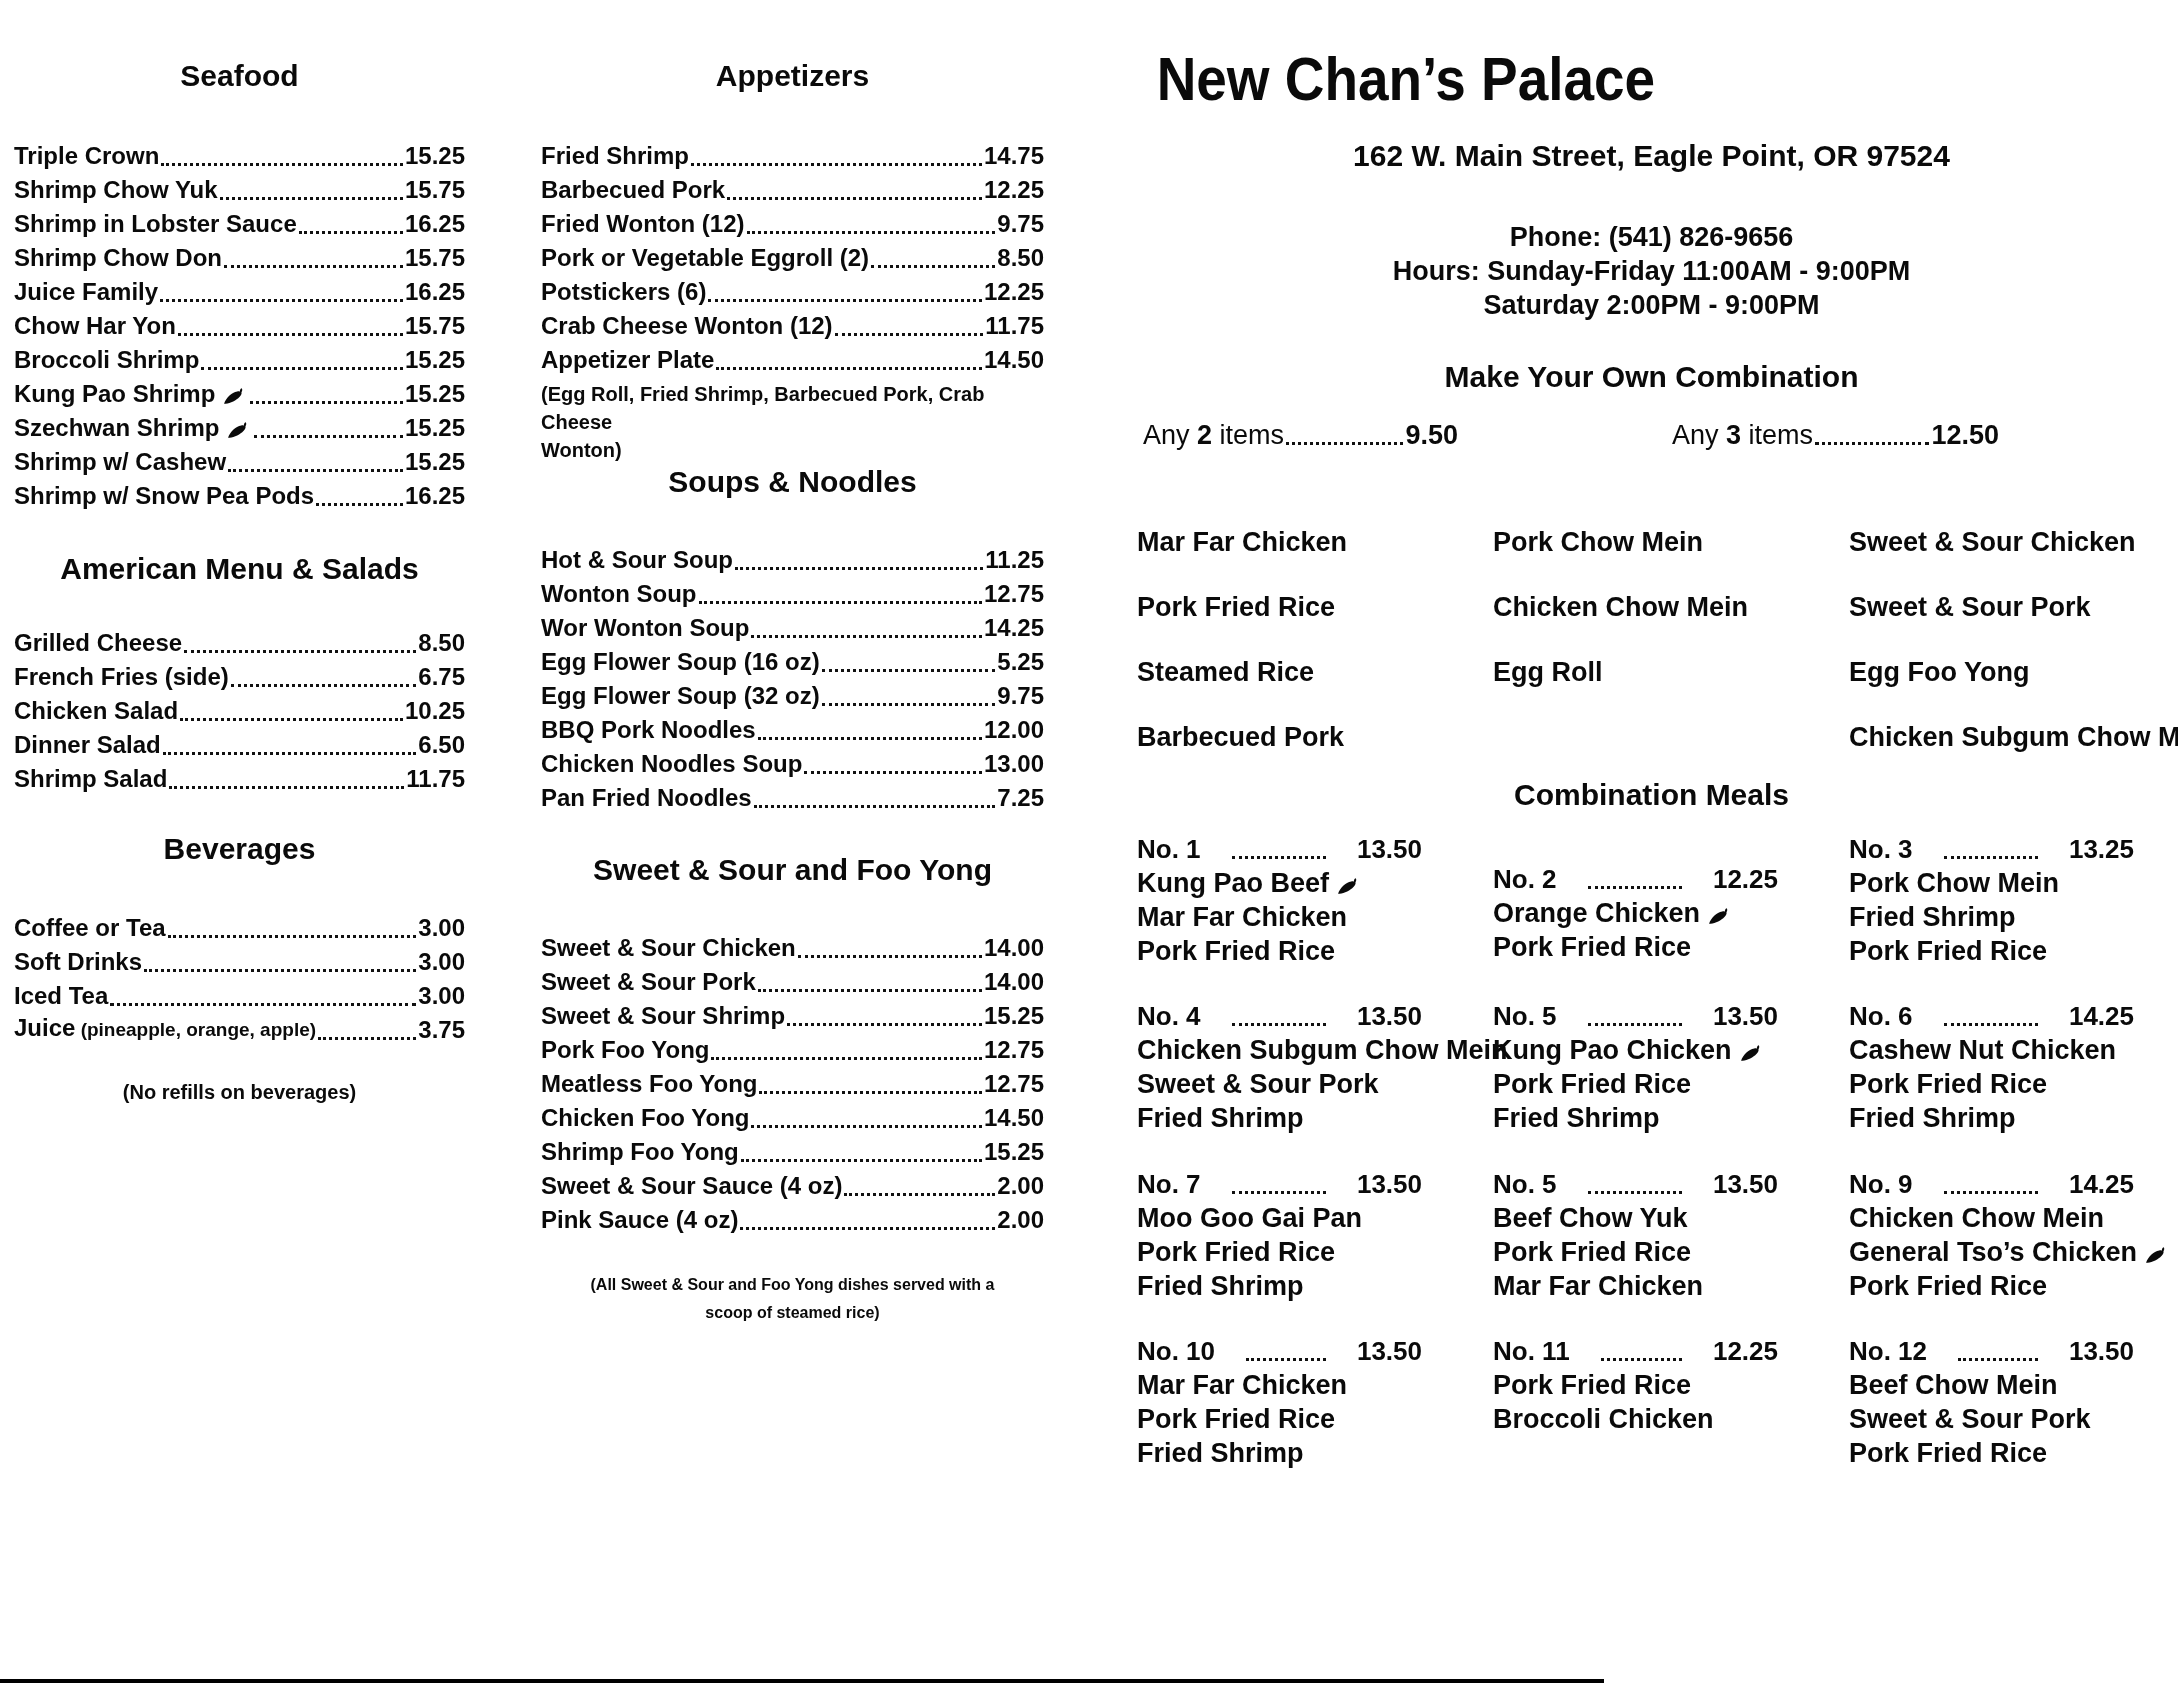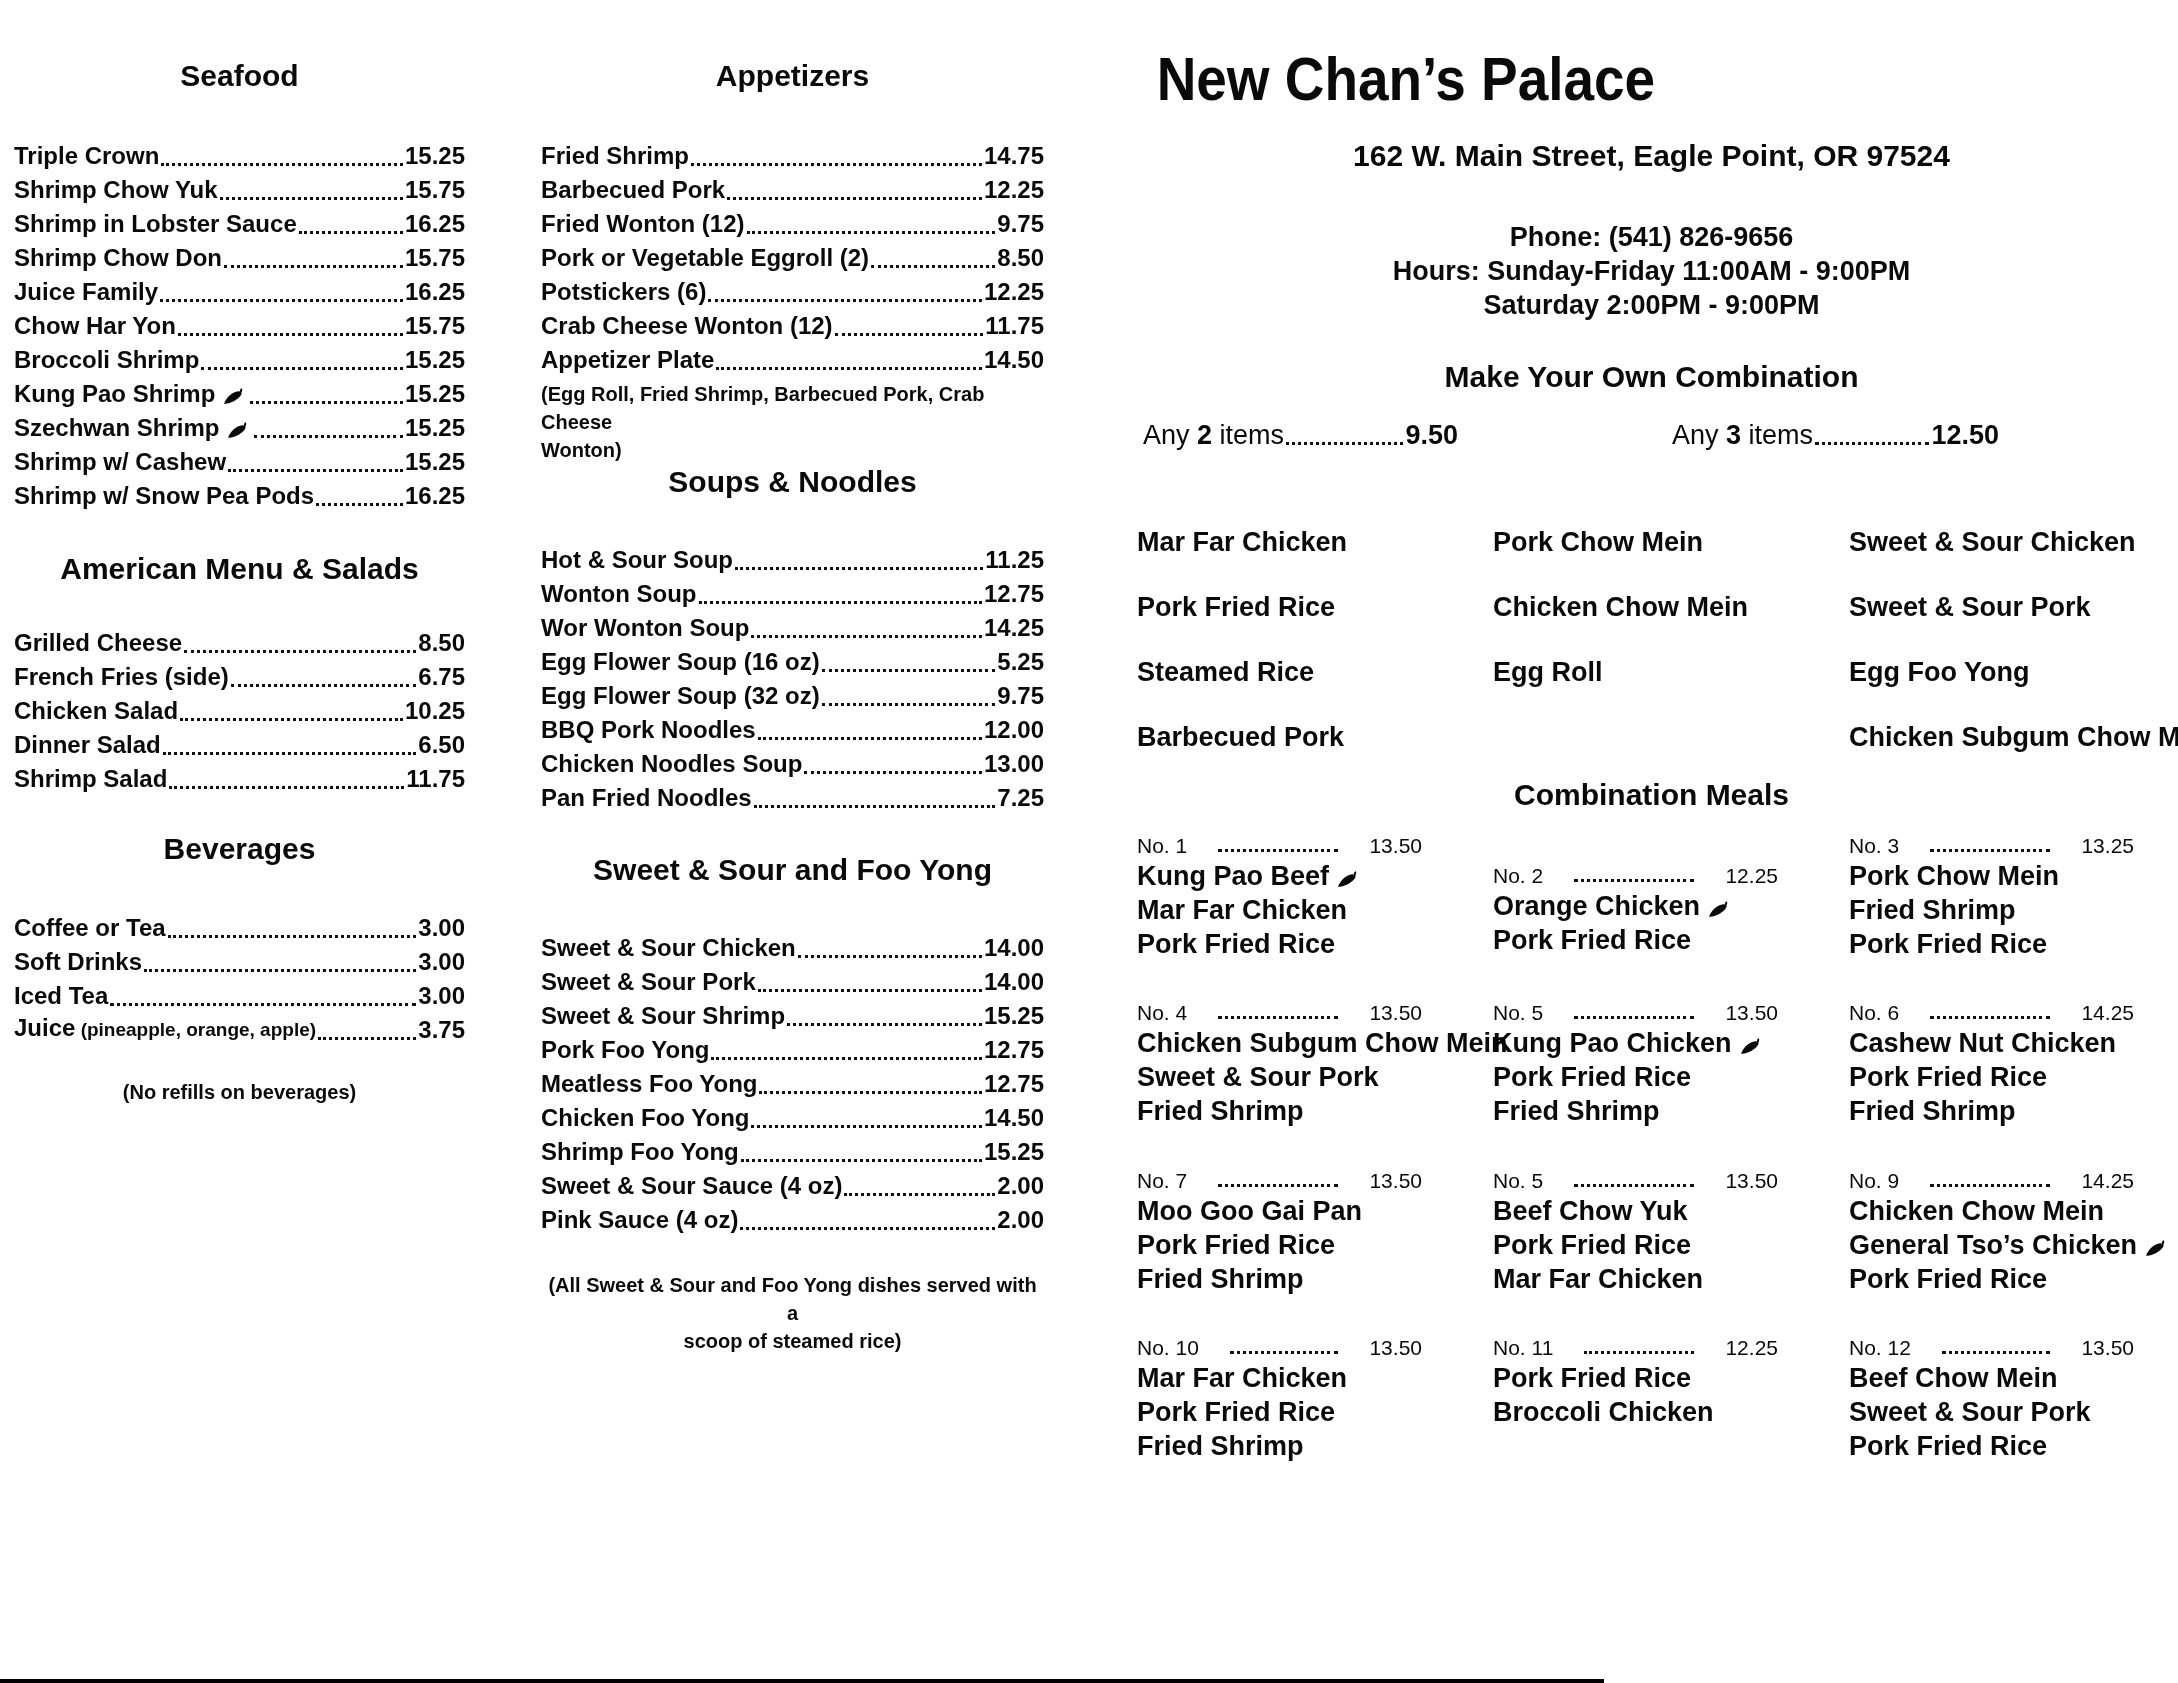--- a/index.html
+++ b/index.html
@@ -41,21 +41,21 @@
   .any-opt{position:absolute;display:flex;align-items:flex-end;font-size:27px;font-weight:500;white-space:nowrap;justify-content:flex-end;}
   .any-opt .qty{font-weight:800;}
   .any-opt .dots{border-bottom:3.2px dotted #111;margin-bottom:6px;}
   .any-opt .price{font-weight:600;}
   .myo-grid{position:absolute;top:527px;left:0;width:100%;}
   .myo-col{position:absolute;top:0;}
   .combo-item{height:65px;font-size:27px;font-weight:600;white-space:nowrap;}
   .r-meals-title{position:absolute;top:778px;left:0;width:100%;text-align:center;font-size:30px;font-weight:800;}
   .meals-grid{position:absolute;top:834px;left:0;width:100%;height:713px;}
   .meal-cell{position:absolute;width:342px;}
-  .meal-head{display:flex;align-items:flex-end;width:285px;font-size:21px;font-weight:400;white-space:nowrap;gap:29px;}
+  .meal-head{display:flex;align-items:flex-end;width:285px;font-size:26px;font-weight:700;white-space:nowrap;gap:29px;}
   .meal-head .dots{border-bottom:3.2px dotted #111;margin-bottom:6px;}
   .meal-line{display:flex;align-items:flex-end;height:34px;font-size:27px;font-weight:600;white-space:nowrap;}
   .meal-line .chili{margin:0 0 4px 8px;}
   .bottom-bar{position:absolute;left:0;bottom:0;width:1604px;height:4px;background:#000;}
 </style>
 </head>
 <body>
 
 <div class="page">
 
@@ -309,21 +309,21 @@
     <span class="mname">Sweet &amp; Sour Sauce (4 oz)</span>
     <span class="dots"></span>
     <span class="mprice">2.00</span>
   </div>
         <div class="mrow">
     <span class="mname">Pink Sauce (4 oz)</span>
     <span class="dots"></span>
     <span class="mprice">2.00</span>
   </div>
       </div>
-    <div class="note note-center" style="top:1271px;font-size:20px;">
+    <div class="note note-center" style="top:1271px;font-size:16px;">
       <div class="note-line">(All Sweet &amp; Sour and Foo Yong dishes served with a</div>
       <div class="note-line">scoop of steamed rice)</div>
     </div>
   </div>
 
   <div class="col col-right">
     <div class="r-title">
       <span class="t">New Chan’s Palace</span>
     </div>
     <div class="r-address">162 W. Main Street, Eagle Point, OR 97524</div>

